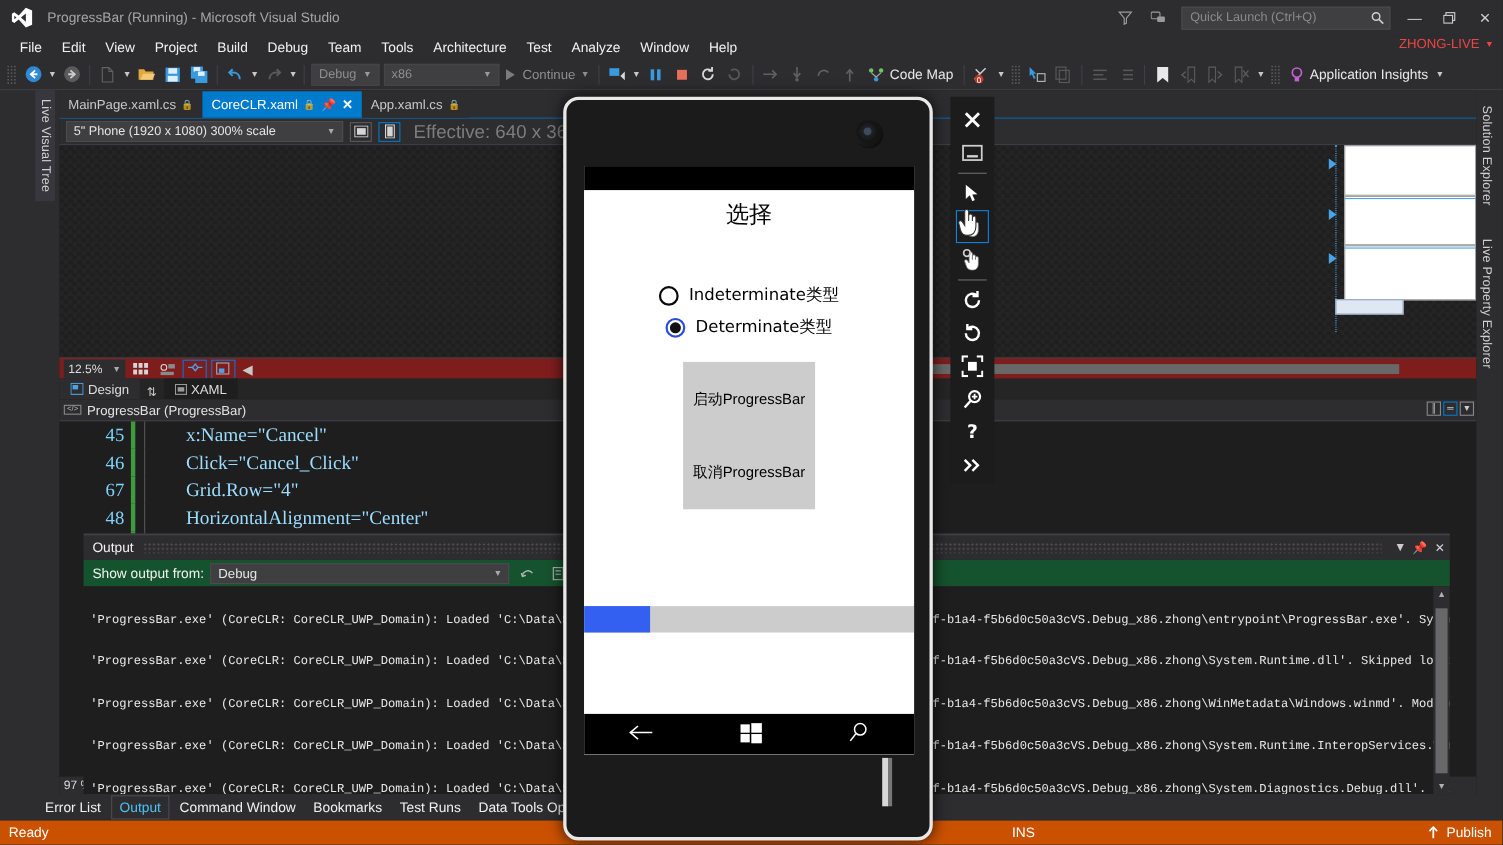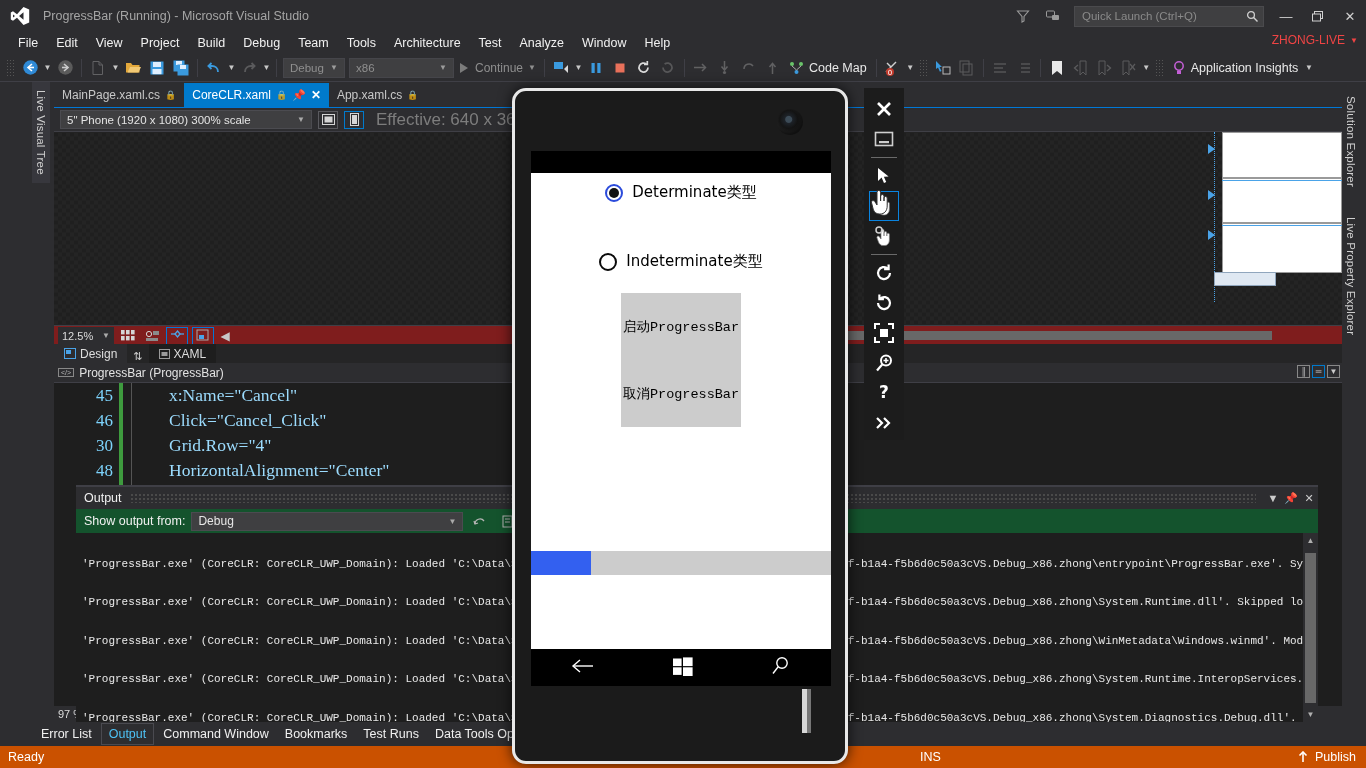--- a/index.html
+++ b/index.html
@@ -126,21 +126,21 @@
   .sysbar { height:22px; background:#000; }
   .app { position:absolute; left:0; right:0; top:22px; bottom:37px; background:#fff; }
   .app-title { text-align:center; font-size:21px; color:#000; margin-top:8px; font-family:"DejaVu Sans", sans-serif;}
   .radio-row { display:flex; align-items:center; justify-content:center; gap:9px; margin-top:10px; }
   .radio-row.second { margin-top:50px; }
   .rad { width:18px; height:18px; border-radius:50%; border:2px solid #0a0a0a; display:flex; align-items:center; justify-content:center; }
   .rad.on { border-color:#2b4bdb; }
   .rad.on::after { content:""; width:10px; height:10px; border-radius:50%; background:#111; }
   .rad-lb { font-size:15px; color:#000; font-family:"DejaVu Sans", sans-serif;}
   .btn-block { width:120px; margin:22px auto 0; background:#cccccc; display:flex; flex-direction:column; }
-  .appbtn { height:67px; display:flex; align-items:center; justify-content:center; font-size:13.5px; color:#000; font-family:Liberation Mono, monospace;}
+  .appbtn { height:67px; display:flex; align-items:center; justify-content:center; font-size:13.5px; color:#000; font-family:Liberation Sans, sans-serif;}
   .progress { position:absolute; left:0; right:0; top:378px; height:24px; background:#cccccc; }
   .progress .fill { height:24px; background:#3360f0; }
   .navbar { position:absolute; left:0; right:0; bottom:0; height:37px; background:#000; display:flex; align-items:center; justify-content:space-around; color:#fff;}
   .phone-scroll { position:absolute; right:34px; bottom:28px; width:9px; height:44px; background:linear-gradient(to right,#d8d8d8 55%, #777 55%); }
   
   .emubar { position:absolute; left:864px; top:88px; width:40px; height:352px; background:#1c1c1c; display:flex; flex-direction:column; align-items:center; padding-top:6px; }
   .emubtn { width:30px; height:30px; margin-bottom:0px; display:flex; align-items:center; justify-content:center; color:#fff; }
   .emubtn.sel { border:1.5px solid #0a84e0; }
   .emusep { width:26px; height:1px; background:#6a6a6a; margin:3px 0; }
   .cursor-hand { position:absolute; left:870px; top:188px; width:24px; height:30px; pointer-events:none; z-index:60;}
@@ -553,21 +553,21 @@
         <span>ProgressBar (ProgressBar)</span>
       </div>
       <div class="split-icons">
         <span>║</span>
         <span class="sel">═</span>
         <span>▼</span>
       </div>
       <div class="code">
         <div class="cline"><span class="lnum">45</span><span class="chg"></span><span class="gut"><span class="vr"></span></span><span class="ctext">x:Name="Cancel"</span></div>
         <div class="cline"><span class="lnum">46</span><span class="chg"></span><span class="gut"><span class="vr"></span></span><span class="ctext">Click="Cancel_Click"</span></div>
-        <div class="cline"><span class="lnum">30</span><span class="chg"></span><span class="gut"><span class="vr"></span></span><span class="ctext">Grid.Row="4"</span></div>
+        <div class="cline"><span class="lnum">67</span><span class="chg"></span><span class="gut"><span class="vr"></span></span><span class="ctext">Grid.Row="4"</span></div>
         <div class="cline"><span class="lnum">48</span><span class="chg"></span><span class="gut"><span class="vr"></span></span><span class="ctext">HorizontalAlignment="Center"</span></div>
         <div class="cline"><span class="lnum">49</span><span class="chg"></span><span class="gut"><span class="vr"></span></span><span class="ctext">VerticalAlignment="Center"/&gt;</span></div>
         <div class="cline"><span class="lnum">50</span><span class="chg"></span><span class="gut"><span class="vr"></span></span><span class="ctext">&lt;ProgressBar x:Name="ProgressBar"</span></div>
       </div>
       <div class="code-foot">
         <span class="zc">97 %</span>
         <span style="font-size:8px;color:#aaa;">▼</span>
         <span style="padding-left:8px;color:#aaa;">◀</span>
       </div>
     </div>
@@ -648,29 +648,30 @@
       </svg>
     <span>Publish</span>
   </span>
 </div>
 
 <div class="phone">
   <div class="cam"></div>
   <div class="screen">
     <div class="sysbar"></div>
     <div class="app">
+      <div class="app-title">选择</div>
+
+      <div class="radio-row second">
+        <span class="rad"></span>
+        <span class="rad-lb">Indeterminate类型</span>
+      </div>
 
       <div class="radio-row">
         <span class="rad on"></span>
         <span class="rad-lb">Determinate类型</span>
-      </div>
-
-      <div class="radio-row second">
-        <span class="rad"></span>
-        <span class="rad-lb">Indeterminate类型</span>
       </div>
 
       <div class="btn-block">
         <div class="appbtn">启动ProgressBar</div>
         <div class="appbtn">取消ProgressBar</div>
       </div>
 
       <div class="progress" style="background: rgb(204, 204, 204);">
         <div class="fill" style="width: 20%; background: rgb(51, 96, 240);"></div>
       </div>

